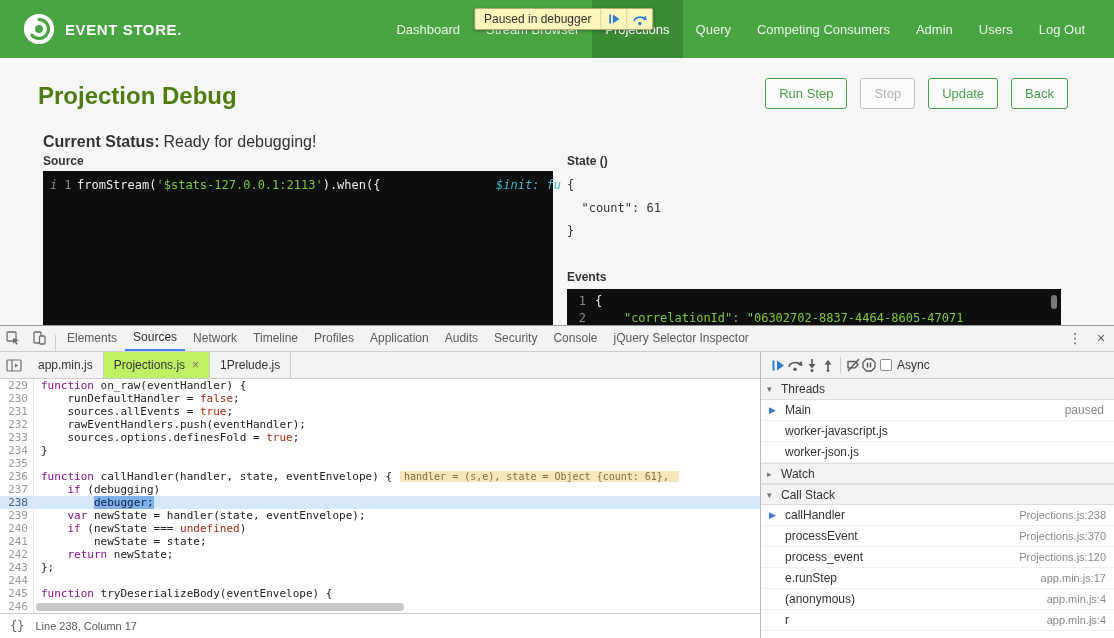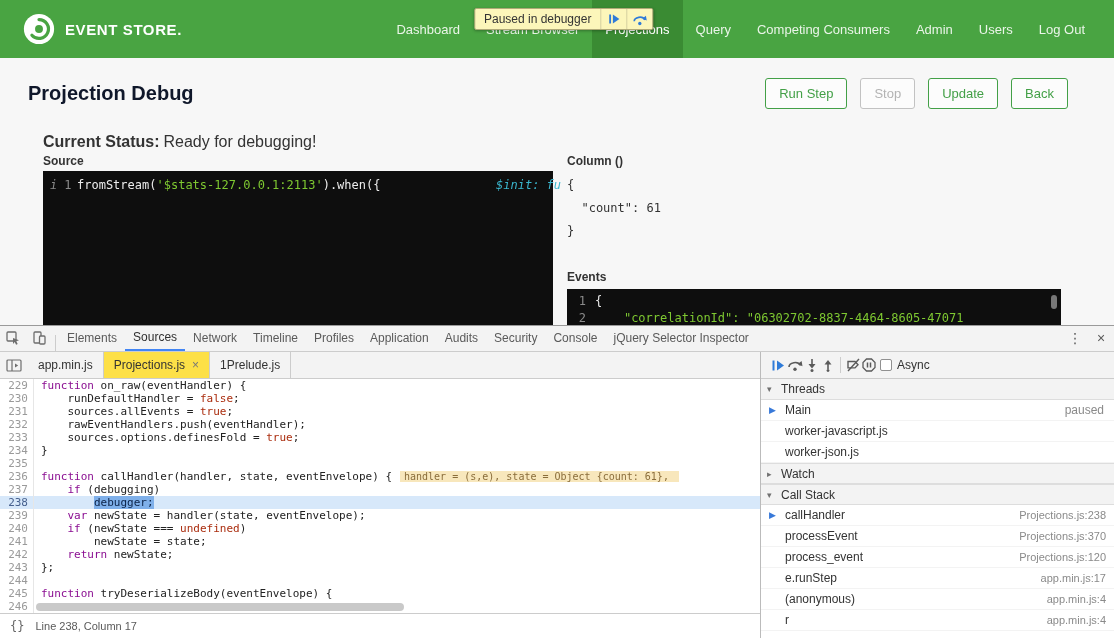--- a/index.html
+++ b/index.html
@@ -15,21 +15,21 @@
   .nav-item { display:flex; align-items:center; padding:0 13px; color:#eaf5e8; font-size:13px; text-decoration:none; white-space:nowrap; }
   .nav-item.active { background:#3a8b33; color:#fff; }
 
   
   .paused-banner { position:absolute; top:8px; left:50.6%; transform:translateX(-50%); height:22px; display:flex; align-items:center; background:#fcf6ba; border:1px solid #b0aa79; border-radius:2px; box-shadow:0 1px 3px rgba(0,0,0,.3); z-index:30; font-size:12px; color:#333; }
   .pb-text { padding:0 9px; white-space:nowrap; }
   .pb-btn { width:26px; height:100%; display:flex; align-items:center; justify-content:center; border-left:1px solid #d6d0a0; }
 
   
   .page { position:absolute; left:0; top:58px; right:0; height:267px; background:#f7f7f7; overflow:hidden; }
-  .page-title { position:absolute; left:28px; top:24px; font-size:20px; font-weight:bold; color:#0f172a; }
+  .page-title { position:absolute; left:38px; top:24px; font-size:24px; font-weight:bold; color:#4d7c0f; }
   .page-actions { position:absolute; right:46px; top:20px; display:flex; gap:13px; }
   .page-btn { height:31px; padding:0 13px; font-size:13px; background:#fcfcfc; border:1px solid #43a047; border-radius:3px; color:#43a047; }
   .page-btn.disabled { border-color:#c2c2c2; color:#b3b3b3; cursor:default; }
   .status-line { position:absolute; left:43px; top:75px; font-size:16px; color:#333; }
   .status-line b { margin-right:4px; }
   .sec-heading { position:absolute; font-size:12px; font-weight:bold; color:#333; }
   .h-source { left:43px; top:96px; }
   .h-state  { left:567px; top:96px; }
   .h-events { left:567px; top:212px; }
   .source-editor { position:absolute; left:43px; top:113px; width:510px; height:160px; background:#0e0e0e; font-family:"DejaVu Sans Mono",monospace; font-size:12px; }
@@ -58,21 +58,21 @@
   .dt-tab.active { color:#303030; border-bottom:2px solid #4285f4; line-height:24px; }
   .dt-spacer { flex:1; }
   .dt-glyph { font-size:14px; color:#5a5a5a; }
   .dt-main { flex:1; display:flex; min-height:0; }
   .dt-left { width:760px; flex-shrink:0; display:flex; flex-direction:column; min-width:0; }
   .dt-right { flex:1; border-left:1px solid #bbb; display:flex; flex-direction:column; background:#fff; overflow:hidden; }
 
   .file-tabs { height:27px; background:#f3f3f3; border-bottom:1px solid #ccc; display:flex; align-items:stretch; font-size:12px; color:#333; flex-shrink:0; }
   .ft-nav { width:28px; display:flex; align-items:center; justify-content:center; }
   .file-tab { display:flex; align-items:center; gap:7px; padding:0 10px; border-right:1px solid #ccc; background:#f3f3f3; white-space:nowrap; }
-  .file-tab.active { background:#fde047; }
+  .file-tab.active { background:#bef264; }
   .ft-close { color:#777; font-size:12px; }
 
   .editor { flex:1; position:relative; overflow:hidden; background:#fff; font-family:"DejaVu Sans Mono",monospace; font-size:11px; }
   .code-row { display:flex; height:13px; line-height:13px; }
   .gutter-num { flex-shrink:0; width:34px; text-align:right; padding-right:5px; color:#9a9a9a; background:#fff; border-right:1px solid #e6e6e6; }
   .code-text { padding-left:7px; white-space:pre; color:#222; }
   .code-row.exec { background:#d7e8fa; }
   .code-row.exec .gutter-num { background:#d7e8fa; color:#47618f; }
   .tok-kw { color:#8a0d91; }
   .tok-at { color:#aa2c0d; }
@@ -151,21 +151,21 @@
   </div>
 
   <div class="sec-heading h-source">Source</div>
   <div class="source-editor">
     <div class="se-line">
       <span class="se-gutter"><span class="gi">i</span><span>1</span></span>
       <span class="se-code"><span class="s-pl">fromStream(</span><span class="s-str">'$stats-127.0.0.1:2113'</span><span class="s-pl">).when({</span><span class="s-pl">                </span><span class="s-init">$init: fu</span></span>
     </div>
   </div>
 
-  <div class="sec-heading h-state">Column ()</div>
+  <div class="sec-heading h-state">State ()</div>
   <div class="state-json"><div class="state-line">{</div><div class="state-line">  "count": 61</div><div class="state-line">}</div></div>
 
   <div class="sec-heading h-events">Events</div>
   <div class="events-editor">
     <div>
         <div class="ev-row">
           <span class="ev-gutter">1</span>
           <span class="ev-code"><span class="ev-pl">{</span></span>
         </div>
         <div class="ev-row">

